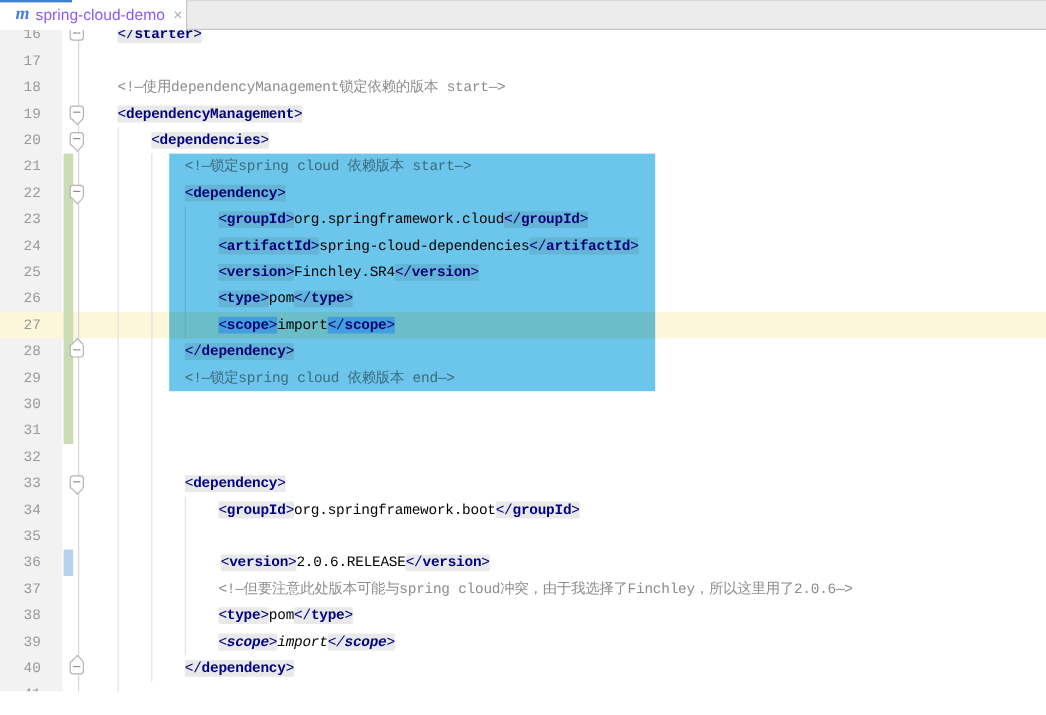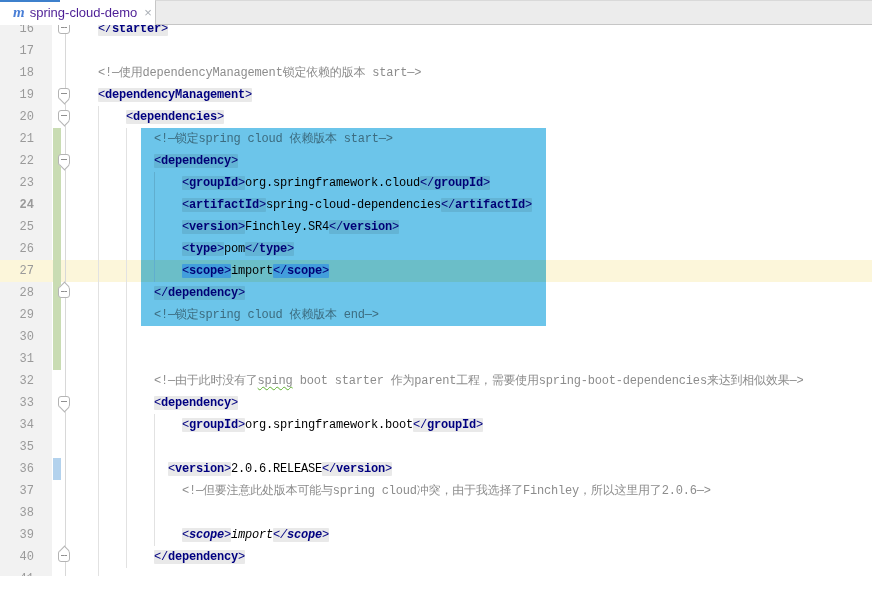--- a/index.html
+++ b/index.html
@@ -8,21 +8,21 @@
 
   
   #tabbar{position:absolute;left:0;top:0;width:872px;height:25px;z-index:20;background:#fff;}
   #tabbar .rest{position:absolute;left:155px;top:0;width:717px;height:23px;background:#ececec;
                 border-bottom:1px solid #c6c6c6;border-left:1px solid #c6c6c6;border-top:1px solid #d9d9d9;}
   #tab-active{position:absolute;left:0;top:0;width:155px;height:25px;background:#fff;
               display:flex;align-items:center;padding-left:13px;box-sizing:border-box;cursor:pointer;}
   #tab-accent{position:absolute;left:0;top:0;width:60px;height:2px;background:var(--accent);}
   .mvn{font-family:"Liberation Serif", serif;font-style:italic;font-weight:bold;
        color:#4a7fd6;font-size:15px;margin-right:5px;line-height:1;}
-  .tab-title{font-size:13px;color:#4c1d95;}
+  .tab-title{font-size:13px;color:#8b5cf6;}
   .tab-close{margin-left:7px;color:#a9aeb5;font-size:13px;cursor:pointer;}
 
   
   #editor{position:absolute;left:0;top:25px;width:872px;height:551px;overflow:hidden;background:#fff;}
   .abs{position:absolute;}
   #gutter-bg{left:0;top:0;width:52px;height:571px;background:#f2f2f2;z-index:0;}
   #caret-line{left:0;width:872px;height:22px;background:var(--caret);z-index:1;}
   .guide{width:1px;background:#e2e2e2;z-index:1;}
   .chbar{left:53px;width:8px;z-index:2;}
   .row{left:0;width:872px;height:22px;line-height:22px;z-index:4;white-space:pre;
@@ -76,48 +76,48 @@
       <div class="abs lnum" style="top: 59px;">19</div>
       <div class="abs row" style="top: 59px;"><span class="code" style="left: 98px;"><span class="tagbox"><span class="br">&lt;</span><span class="tagname">dependencyManagement</span><span class="br">&gt;</span></span></span></div>
       <div class="abs lnum" style="top: 81px;">20</div>
       <div class="abs row" style="top: 81px;"><span class="code" style="left: 126px;"><span class="tagbox"><span class="br">&lt;</span><span class="tagname">dependencies</span><span class="br">&gt;</span></span></span></div>
       <div class="abs lnum" style="top: 103px;">21</div>
       <div class="abs row" style="top: 103px;"><span class="code" style="left: 154px;"><span class="cmt">&lt;!—锁定spring cloud 依赖版本 start—&gt;</span></span></div>
       <div class="abs lnum" style="top: 125px;">22</div>
       <div class="abs row" style="top: 125px;"><span class="code" style="left: 154px;"><span class="tagbox"><span class="br">&lt;</span><span class="tagname">dependency</span><span class="br">&gt;</span></span></span></div>
       <div class="abs lnum" style="top: 147px;">23</div>
       <div class="abs row" style="top: 147px;"><span class="code" style="left: 182px;"><span class="tagbox"><span class="br">&lt;</span><span class="tagname">groupId</span><span class="br">&gt;</span></span><span class="txt">org.springframework.cloud</span><span class="tagbox"><span class="br">&lt;/</span><span class="tagname">groupId</span><span class="br">&gt;</span></span></span></div>
-      <div class="abs lnum" style="top: 169px; font-weight: bold;">24</div>
+      <div class="abs lnum" style="top: 169px;">24</div>
       <div class="abs row" style="top: 169px;"><span class="code" style="left: 182px;"><span class="tagbox"><span class="br">&lt;</span><span class="tagname">artifactId</span><span class="br">&gt;</span></span><span class="txt">spring-cloud-dependencies</span><span class="tagbox"><span class="br">&lt;/</span><span class="tagname">artifactId</span><span class="br">&gt;</span></span></span></div>
       <div class="abs lnum" style="top: 191px;">25</div>
       <div class="abs row" style="top: 191px;"><span class="code" style="left: 182px;"><span class="tagbox"><span class="br">&lt;</span><span class="tagname">version</span><span class="br">&gt;</span></span><span class="txt">Finchley.SR4</span><span class="tagbox"><span class="br">&lt;/</span><span class="tagname">version</span><span class="br">&gt;</span></span></span></div>
       <div class="abs lnum" style="top: 213px;">26</div>
       <div class="abs row" style="top: 213px;"><span class="code" style="left: 182px;"><span class="tagbox"><span class="br">&lt;</span><span class="tagname">type</span><span class="br">&gt;</span></span><span class="txt">pom</span><span class="tagbox"><span class="br">&lt;/</span><span class="tagname">type</span><span class="br">&gt;</span></span></span></div>
       <div class="abs lnum" style="top: 235px;">27</div>
       <div class="abs row" style="top: 235px;"><span class="code" style="left: 182px;"><span class="tagbox taghl"><span class="br">&lt;</span><span class="tagname">scope</span><span class="br">&gt;</span></span><span class="txt">import</span><span class="tagbox taghl"><span class="br">&lt;/</span><span class="tagname">scope</span><span class="br">&gt;</span></span></span></div>
       <div class="abs lnum" style="top: 257px;">28</div>
       <div class="abs row" style="top: 257px;"><span class="code" style="left: 154px;"><span class="tagbox"><span class="br">&lt;/</span><span class="tagname">dependency</span><span class="br">&gt;</span></span></span></div>
       <div class="abs lnum" style="top: 279px;">29</div>
       <div class="abs row" style="top: 279px;"><span class="code" style="left: 154px;"><span class="cmt">&lt;!—锁定spring cloud 依赖版本 end—&gt;</span></span></div>
       <div class="abs lnum" style="top: 301px;">30</div>
       <div class="abs row" style="top: 301px;"><span class="code" style="left: 70px;"></span></div>
       <div class="abs lnum" style="top: 323px;">31</div>
       <div class="abs row" style="top: 323px;"><span class="code" style="left: 70px;"></span></div>
       <div class="abs lnum" style="top: 345px;">32</div>
-      <div class="abs row" style="top: 345px;"><span class="code" style="left: 154px;"><span class="cmt">&lt;!—由于此时没有了</span><span class="cmt typo">sping</span><span class="cmt"> boot starter 作为parent工程，需要使用spring-boot-dependencies来达到相似效果—&gt;</span></span></div>
       <div class="abs lnum" style="top: 367px;">33</div>
       <div class="abs row" style="top: 367px;"><span class="code" style="left: 154px;"><span class="tagbox"><span class="br">&lt;</span><span class="tagname">dependency</span><span class="br">&gt;</span></span></span></div>
       <div class="abs lnum" style="top: 389px;">34</div>
       <div class="abs row" style="top: 389px;"><span class="code" style="left: 182px;"><span class="tagbox"><span class="br">&lt;</span><span class="tagname">groupId</span><span class="br">&gt;</span></span><span class="txt">org.springframework.boot</span><span class="tagbox"><span class="br">&lt;/</span><span class="tagname">groupId</span><span class="br">&gt;</span></span></span></div>
       <div class="abs lnum" style="top: 411px;">35</div>
       <div class="abs lnum" style="top: 433px;">36</div>
-      <div class="abs row" style="top: 433px;"><span class="code" style="left: 168px;"><span class="tagbox"><span class="br">&lt;</span><span class="tagname">version</span><span class="br">&gt;</span></span><span class="txt">2.0.6.RELEASE</span><span class="tagbox"><span class="br">&lt;/</span><span class="tagname">version</span><span class="br">&gt;</span></span></span></div>
+      <div class="abs row" style="top: 433px;"><span class="code" style="left: 184px;"><span class="tagbox"><span class="br">&lt;</span><span class="tagname">version</span><span class="br">&gt;</span></span><span class="txt">2.0.6.RELEASE</span><span class="tagbox"><span class="br">&lt;/</span><span class="tagname">version</span><span class="br">&gt;</span></span></span></div>
       <div class="abs lnum" style="top: 455px;">37</div>
       <div class="abs row" style="top: 455px;"><span class="code" style="left: 182px;"><span class="cmt">&lt;!—但要注意此处版本可能与spring cloud冲突，由于我选择了Finchley，所以这里用了2.0.6—&gt;</span></span></div>
       <div class="abs lnum" style="top: 477px;">38</div>
+      <div class="abs row" style="top: 477px;"><span class="code" style="left: 182px;"><span class="tagbox"><span class="br">&lt;</span><span class="tagname">type</span><span class="br">&gt;</span></span><span class="txt">pom</span><span class="tagbox"><span class="br">&lt;/</span><span class="tagname">type</span><span class="br">&gt;</span></span></span></div>
       <div class="abs lnum" style="top: 499px;">39</div>
       <div class="abs row" style="top: 499px; font-style: italic;"><span class="code" style="left: 182px;"><span class="tagbox"><span class="br">&lt;</span><span class="tagname">scope</span><span class="br">&gt;</span></span><span class="txt">import</span><span class="tagbox"><span class="br">&lt;/</span><span class="tagname">scope</span><span class="br">&gt;</span></span></span></div>
       <div class="abs lnum" style="top: 521px;">40</div>
       <div class="abs row" style="top: 521px;"><span class="code" style="left: 154px;"><span class="tagbox"><span class="br">&lt;/</span><span class="tagname">dependency</span><span class="br">&gt;</span></span></span></div>
       <div class="abs lnum" style="top: 543px;">41</div>
       <div class="abs row" style="top: 543px;"><span class="code" style="left: 70px;"></span></div>
       <div class="abs lnum" style="top: 565px;">42</div>
       <div class="abs row" style="top: 565px;"><span class="code" style="left: 126px;"><span class="tagbox"><span class="br">&lt;/</span><span class="tagname">dependencies</span><span class="br">&gt;</span></span></span></div>
       <div class="abs fold end" style="top: -3px;">
         <i></i>

